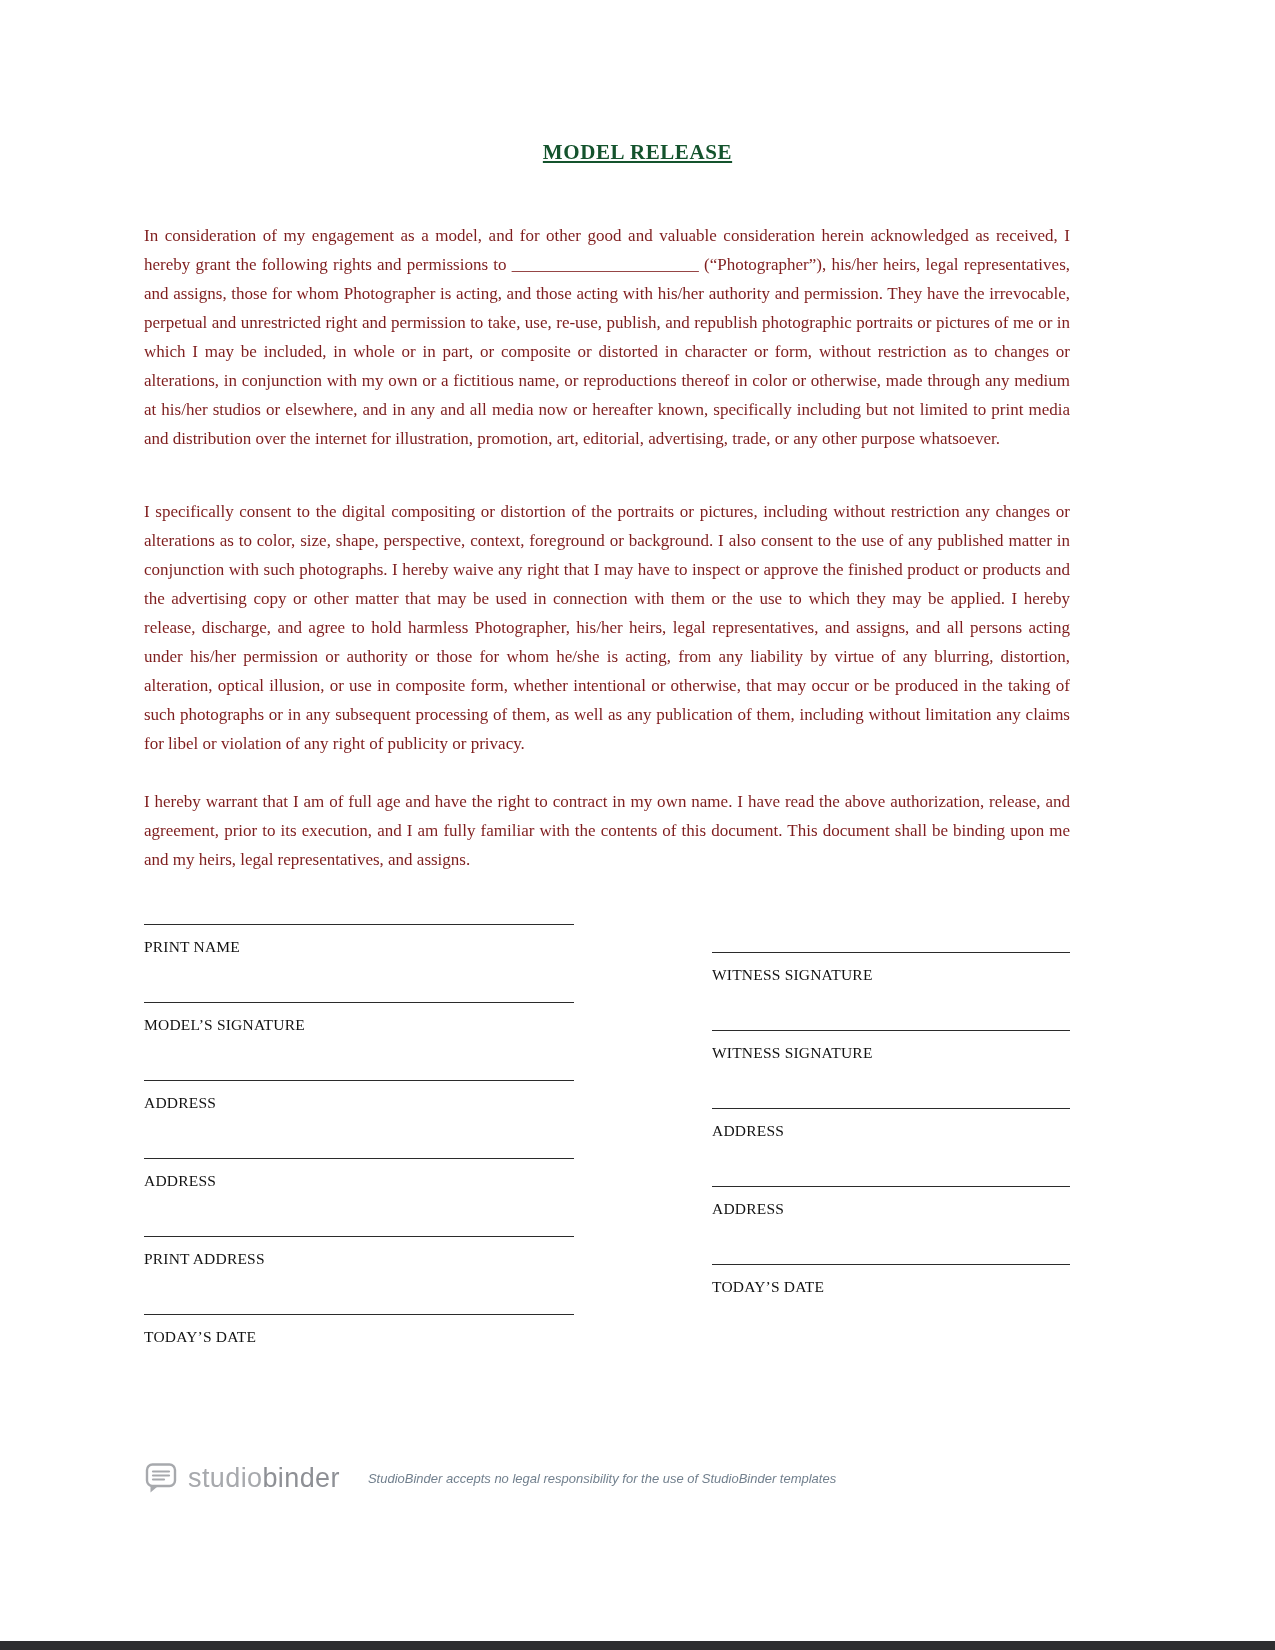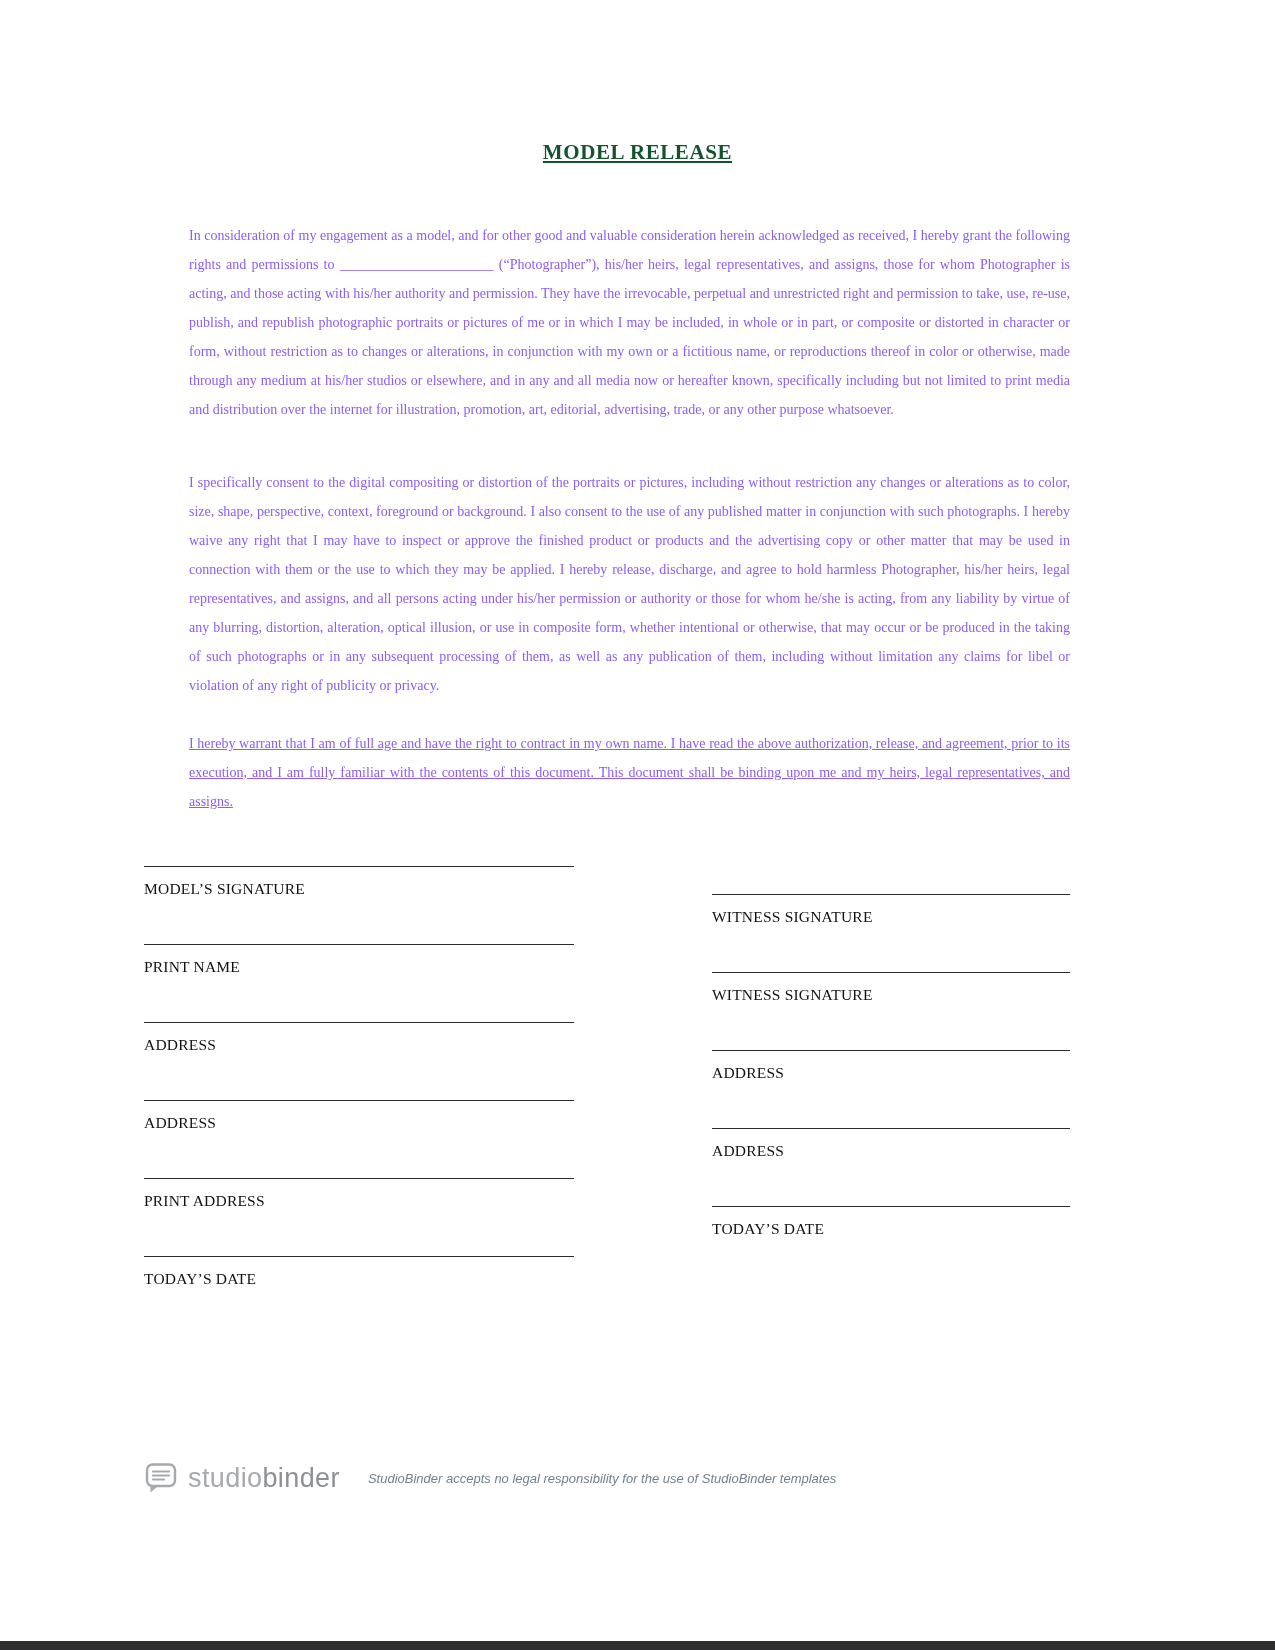--- a/index.html
+++ b/index.html
@@ -24,29 +24,28 @@
     font-weight: bold;
     letter-spacing: 0.6px;
     text-decoration: underline;
     color: #14532d;
   }
   .content {
     margin-left: 144px;
     margin-right: 205px; 
   }
   .body-text p {
-    font-size: 14px;
+    font-size: 17px;
     line-height: 29px;
     text-align: justify;
-    color: #8b5cf6;
-    margin-left: 45px;
+    color: #7f1d1d;
   }
   .body-text p.p1 { margin-top: 56px; }
   .body-text p.p2 { margin-top: 44px; }
-  .body-text p.p3 { margin-top: 29px; text-decoration: underline; }
+  .body-text p.p3 { margin-top: 29px; }
 
   .signature-area {
     margin-top: 50px;
     display: flex;
     justify-content: space-between;
   }
   .sig-col-left  { width: 430px; }
   .sig-col-right { width: 358px; margin-top: 28px; }
   .sig-block { margin-bottom: 46px; }
   .sig-line {
@@ -108,25 +107,25 @@
       <p class="p1">In consideration of my engagement as a model, and for other good and valuable consideration herein acknowledged as received, I hereby grant the following rights and permissions to ______________________ (“Photographer”), his/her heirs, legal representatives, and assigns, those for whom Photographer is acting, and those acting with his/her authority and permission. They have the irrevocable, perpetual and unrestricted right and permission to take, use, re-use, publish, and republish photographic portraits or pictures of me or in which I may be included, in whole or in part, or composite or distorted in character or form, without restriction as to changes or alterations, in conjunction with my own or a fictitious name, or reproductions thereof in color or otherwise, made through any medium at his/her studios or elsewhere, and in any and all media now or hereafter known, specifically including but not limited to print media and distribution over the internet for illustration, promotion, art, editorial, advertising, trade, or any other purpose whatsoever.</p>
       <p class="p2">I specifically consent to the digital compositing or distortion of the portraits or pictures, including without restriction any changes or alterations as to color, size, shape, perspective, context, foreground or background. I also consent to the use of any published matter in conjunction with such photographs. I hereby waive any right that I may have to inspect or approve the finished product or products and the advertising copy or other matter that may be used in connection with them or the use to which they may be applied. I hereby release, discharge, and agree to hold harmless Photographer, his/her heirs, legal representatives, and assigns, and all persons acting under his/her permission or authority or those for whom he/she is acting, from any liability by virtue of any blurring, distortion, alteration, optical illusion, or use in composite form, whether intentional or otherwise, that may occur or be produced in the taking of such photographs or in any subsequent processing of them, as well as any publication of them, including without limitation any claims for libel or violation of any right of publicity or privacy.</p>
       <p class="p3">I hereby warrant that I am of full age and have the right to contract in my own name. I have read the above authorization, release, and agreement, prior to its execution, and I am fully familiar with the contents of this document. This document shall be binding upon me and my heirs, legal representatives, and assigns.</p>
     </div>
 
     <div class="signature-area">
 
       <div class="sig-col-left">
         <div class="sig-block">
           <div class="sig-line"></div>
-          <div class="sig-label">MODEL’S SIGNATURE</div>
+          <div class="sig-label">PRINT NAME</div>
         </div>
         <div class="sig-block">
           <div class="sig-line"></div>
-          <div class="sig-label">PRINT NAME</div>
+          <div class="sig-label">MODEL’S SIGNATURE</div>
         </div>
         <div class="sig-block">
           <div class="sig-line"></div>
           <div class="sig-label">ADDRESS</div>
         </div>
         <div class="sig-block">
           <div class="sig-line"></div>
           <div class="sig-label">ADDRESS</div>
         </div>
         <div class="sig-block">

